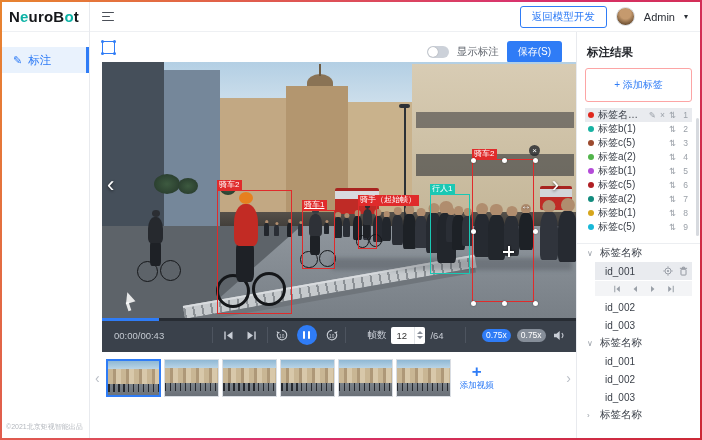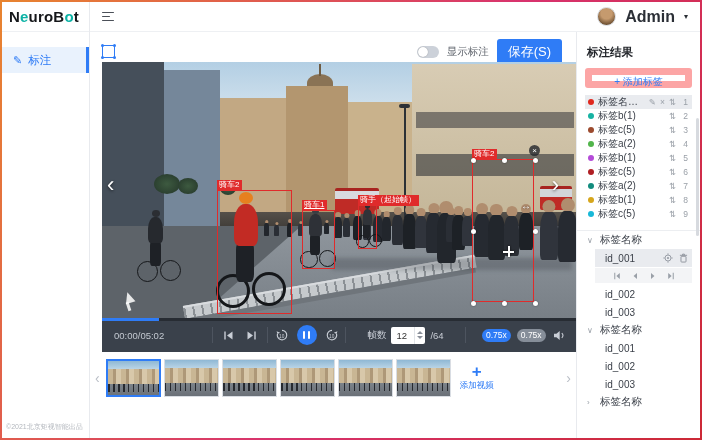--- a/index.html
+++ b/index.html
@@ -14,36 +14,36 @@
 .menu-item .pencil{font-size:11px}
 .sidebar-footer{position:absolute;bottom:6px;left:4px;font-size:7px;color:#b3b7bd;white-space:nowrap}
 
 .topbar{position:absolute;left:88px;right:0;top:0;height:30px;background:#fff;border-bottom:1px solid #eef0f3;display:flex;align-items:center;padding:0 12px;z-index:4}
 .burger{width:12px;height:10px;position:relative;cursor:pointer}
 .burger i{position:absolute;left:0;height:1.6px;background:#4b5058;border-radius:1px}
 .burger i:nth-child(1){top:0;width:12px}.burger i:nth-child(2){top:4px;width:8px}.burger i:nth-child(3){top:8px;width:12px}
 .topbar-right{margin-left:auto;display:flex;align-items:center;gap:9px}
 .back-btn{border:1px solid #2f7cf6;color:#2f7cf6;font-size:10.5px;padding:3px 11px;border-radius:3px;background:#fff;cursor:pointer;white-space:nowrap}
 .avatar{width:19px;height:19px;border-radius:50%;background:radial-gradient(circle at 50% 32%,#c59a6e 0 38%,#7a5a3a 72%,#55432c);border:1px solid #d8dbe0}
-.username{font-size:16px;color:#2b2f36;font-weight:bold}
+.username{font-size:11px;color:#2b2f36;font-weight:normal}
 .tiny-caret{font-size:8px;color:#2b2f36}
 
 .main{position:absolute;left:88px;top:30px;width:486px;bottom:0;background:#fff}
 .breadcrumb{padding:7px 0 0 10px;font-size:10.5px;color:#8a8f99}
 .breadcrumb .current{color:#4a90e2}
-.toolbar{display:flex;align-items:center;padding:9px 14px 0 12px;height:30px}
+.toolbar{display:flex;padding:9px 14px 0 12px;height:30px}
 .rect-tool{position:relative;width:13px;height:13px;border:1.4px solid #2f7cf6;cursor:pointer}
 .rect-tool i{position:absolute;width:3.6px;height:3.6px;background:#2f7cf6;border-radius:50%}
 .rect-tool i:nth-child(1){left:-2.4px;top:-2.4px}.rect-tool i:nth-child(2){right:-2.4px;top:-2.4px}
 .rect-tool i:nth-child(3){left:-2.4px;bottom:-2.4px}.rect-tool i:nth-child(4){right:-2.4px;bottom:-2.4px}
 .toolbar-right{margin-left:auto;display:flex;align-items:center;gap:8px}
 .toggle{width:22px;height:12px;border-radius:6px;background:#ccd1d9;position:relative;cursor:pointer}
 .toggle::after{content:"";position:absolute;left:1px;top:1px;width:10px;height:10px;border-radius:50%;background:#fff;box-shadow:0 0 1px rgba(0,0,0,.4)}
 .toggle-label{font-size:10.5px;color:#5f646c}
-.save-btn{background:#2f7cf6;color:#fff;font-size:13px;padding:4px 11px;border-radius:3px;border:none;cursor:pointer}
+.save-btn{background:#2f7cf6;color:#fff;font-size:10px;padding:4px 11px;border-radius:3px;border:none;cursor:pointer}
 .title-row{display:flex;align-items:center;padding:7px 14px 4px 12px}
 .video-title{font-size:10.5px;color:#2b2f36;font-weight:bold;flex:1;white-space:nowrap;overflow:hidden}
 .filter{font-size:10px;color:#6b7077;display:flex;gap:3px;align-items:center;cursor:pointer}
 .filter .tiny-caret{color:#4a90e2;font-size:7px}
 
 .viewport{position:relative;margin-left:12px;width:474px;height:256px;background:#9aa0a6;overflow:hidden}
 .s{position:absolute}
 .win-dark{background-image:repeating-linear-gradient(0deg,rgba(255,255,255,.10) 0 1.5px,transparent 1.5px 9px),repeating-linear-gradient(90deg,rgba(0,0,0,.22) 0 1.5px,transparent 1.5px 8px)}
 .win-glass{background-image:repeating-linear-gradient(0deg,rgba(255,255,255,.18) 0 1.5px,transparent 1.5px 8px),repeating-linear-gradient(90deg,rgba(20,30,40,.25) 0 1.5px,transparent 1.5px 7px)}
 .floors{background-image:repeating-linear-gradient(0deg,rgba(80,60,40,.28) 0 2px,transparent 2px 13px)}
@@ -92,21 +92,21 @@
  linear-gradient(#7e858c,#686e75);
  background-size:100% 8px,100% 15px,100% 10px,100% 17px;
  background-position:0 0,0 8px,0 21px,0 21px;background-repeat:no-repeat}
 .thumb.sel{border:2px solid #2f7cf6}
 .add-tile{width:46px;height:40px;display:flex;flex-direction:column;align-items:center;justify-content:center;color:#2f7cf6;cursor:pointer}
 .add-plus{font-size:17px;line-height:15px;font-weight:bold}
 .add-text{font-size:8.5px;margin-top:1px}
 
 .panel{position:absolute;left:574px;top:30px;right:0;bottom:0;background:#fff;border-left:1px solid #e8eaee;padding:0 8px;overflow:hidden}
 .panel h3{font-size:11.5px;color:#23262b;margin:13px 0 8px 2px}
-.add-label-btn{width:100%;height:20px;border:7px solid #fca5a5;border-radius:3px;color:#2f7cf6;background:#fff;font-size:10px;cursor:pointer}
+.add-label-btn{width:100%;height:34px;border:1px solid #fca5a5;border-radius:3px;color:#2f7cf6;background:#fff;font-size:10px;cursor:pointer}
 #labels-list{margin-top:6px}
 .label-row{display:flex;align-items:center;height:14px;padding:0 4px 0 3px;font-size:10px;color:#3c414a;gap:4px;cursor:pointer}
 .label-row.selected{background:#e9ebef}
 .dot{width:6px;height:6px;border-radius:50%;flex:0 0 auto}
 .lname{flex:1;overflow:hidden;white-space:nowrap;text-overflow:ellipsis}
 .l-ic{color:#9aa0a8;font-size:8.5px;cursor:pointer}
 .order{color:#9aa0a8;font-size:8.5px;width:8px;text-align:right}
 .panel-divider{height:1px;background:#eceef1;margin:9px -8px 0}
 .group-header{display:flex;gap:5px;align-items:center;font-size:10.5px;color:#3c414a;height:18px;cursor:pointer;padding-left:2px}
 .gcaret{color:#9aa0a8;font-size:8px;width:8px}
@@ -138,20 +138,21 @@
     <div class="sidebar-footer">©2021北京矩视智能出品</div>
   </aside>
 
   <header class="topbar">
     <div class="burger">
           <i></i>
           <i></i>
           <i></i>
         </div>
     <div class="topbar-right">
+      <button class="back-btn">返回模型开发</button>
       <span class="avatar"></span>
       <span class="username">Admin</span>
       <span class="tiny-caret">▾</span>
     </div>
   </header>
 
   <div class="main">
 
     <div class="toolbar">
       <div class="rect-tool">
@@ -332,20 +333,23 @@
       <div id="bbox-layer">
             <div class="bbox" style="left: 115px; top: 128px; width: 75px; height: 124px; border-color: rgb(224, 43, 43);">
               <span class="bbox-label" style="background: rgb(224, 43, 43);">骑车2</span>
             </div>
             <div class="bbox" style="left: 200px; top: 148px; width: 33px; height: 59px; border-color: rgb(224, 43, 43);">
               <span class="bbox-label" style="background: rgb(224, 43, 43); text-decoration: underline;">骑车1</span>
             </div>
             <div class="bbox" style="left: 256px; top: 143px; width: 19px; height: 44px; border-color: rgb(224, 43, 43);">
               <span class="bbox-label" style="background: rgb(224, 43, 43);">骑手（起始帧）</span>
             </div>
+            <div class="bbox" style="left: 328px; top: 132px; width: 40px; height: 80px; border-color: rgb(25, 200, 180);">
+              <span class="bbox-label" style="background: rgb(25, 200, 180);">行人1</span>
+            </div>
             <div class="bbox sel" style="left: 370px; top: 97px; width: 62px; height: 143px; border-color: rgb(224, 43, 43);">
               <span class="bbox-label" style="background: rgb(224, 43, 43);">骑车2</span>
               <i class="handle" style="left: -2.5px; top: -2.5px;"></i>
               <i class="handle" style="left: 28.5px; top: -2.5px;"></i>
               <i class="handle" style="left: 59.5px; top: -2.5px;"></i>
               <i class="handle" style="left: -2.5px; top: 69px;"></i>
               <i class="handle" style="left: 59.5px; top: 69px;"></i>
               <i class="handle" style="left: -2.5px; top: 140.5px;"></i>
               <i class="handle" style="left: 28.5px; top: 140.5px;"></i>
               <i class="handle" style="left: 59.5px; top: 140.5px;"></i>
@@ -355,21 +359,21 @@
       <div class="vchev left">‹</div>
       <div class="vchev right">›</div>
       <div class="cursor-cross"></div>
       <div class="cursor-resize">↔</div>
     </div>
 
     <div class="controls">
       <div class="progress">
             <div class="progress-fill" id="progress-fill" style="width: 12%;"></div>
           </div>
-      <div class="ctime">00:00/05:02</div>
+      <div class="ctime">00:00/00:43</div>
       <div class="cdiv"></div>
       <div class="cstep">
         <span class="cicon">
               <svg width="11" height="11" viewBox="0 0 11 11">
                 <path d="M2 1.5v8" stroke="#c9ced6" stroke-width="1.4"></path>
                 <path d="M9.5 1.5L4 5.5l5.5 4z" fill="#c9ced6"></path>
               </svg>
             </span>
         <span class="cicon">
               <svg width="11" height="11" viewBox="0 0 11 11">

